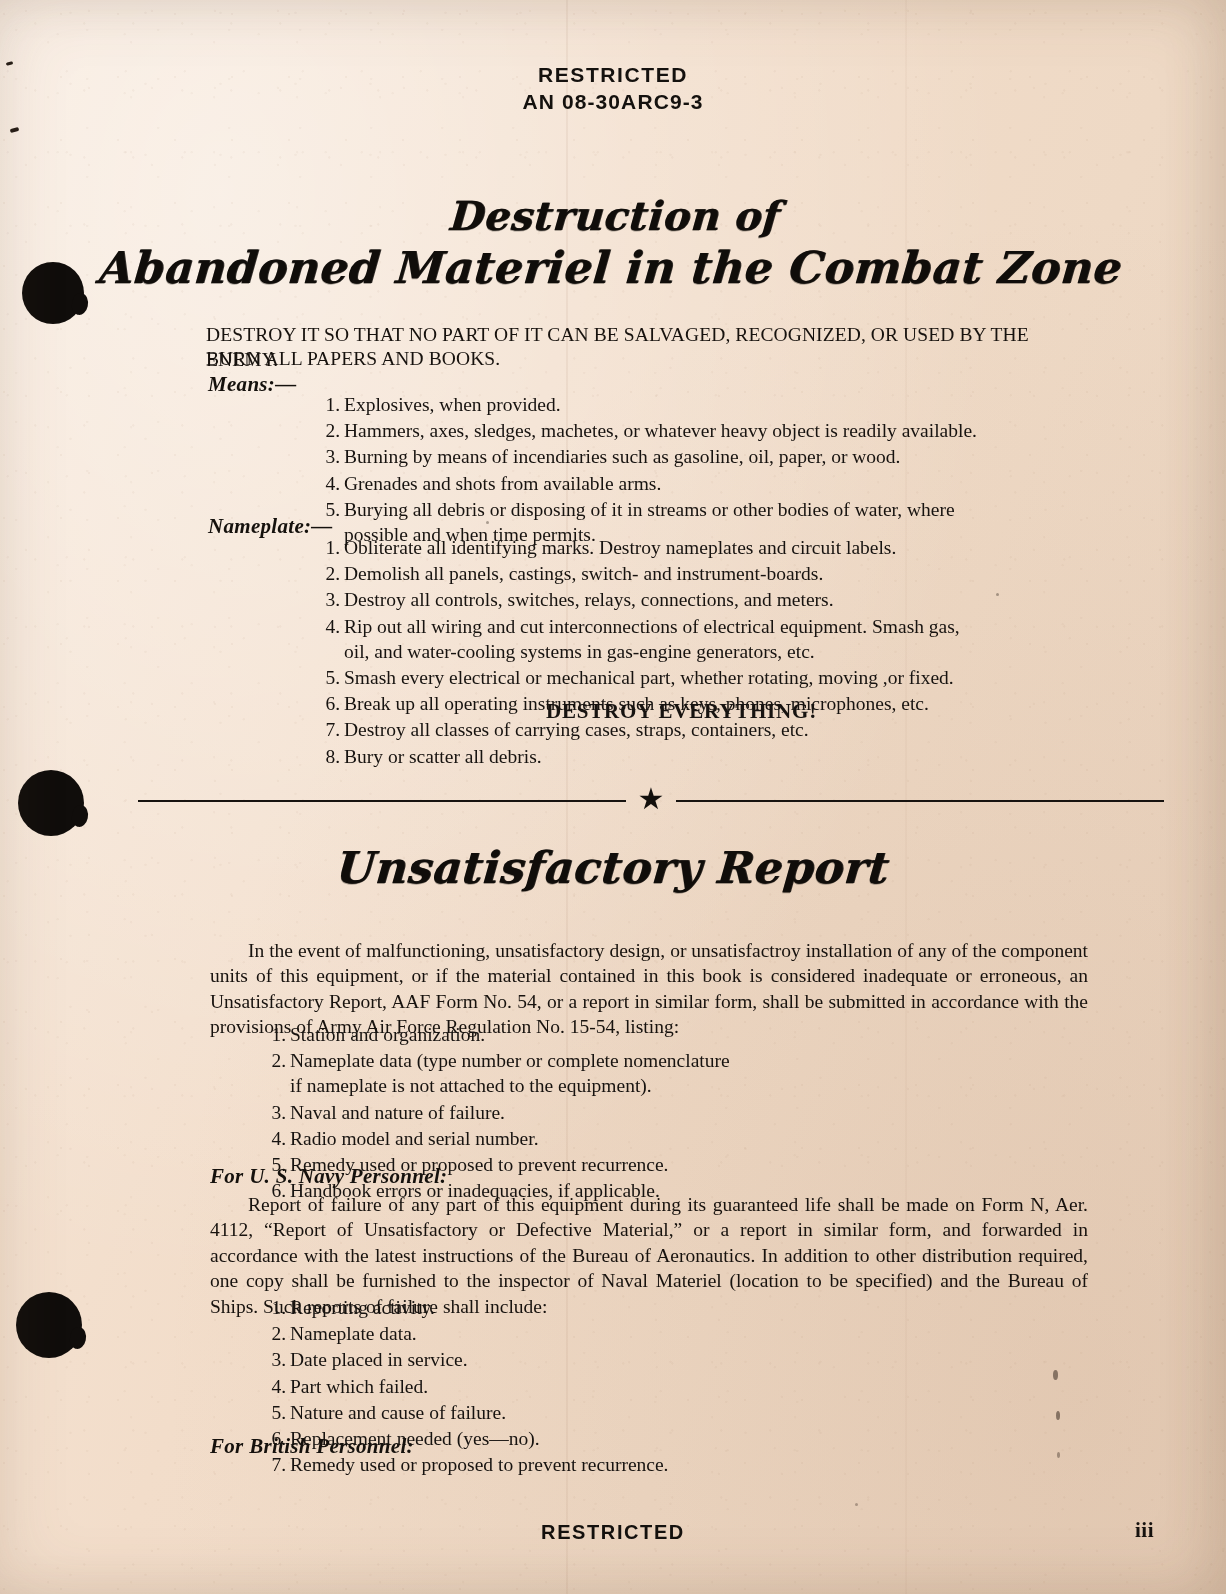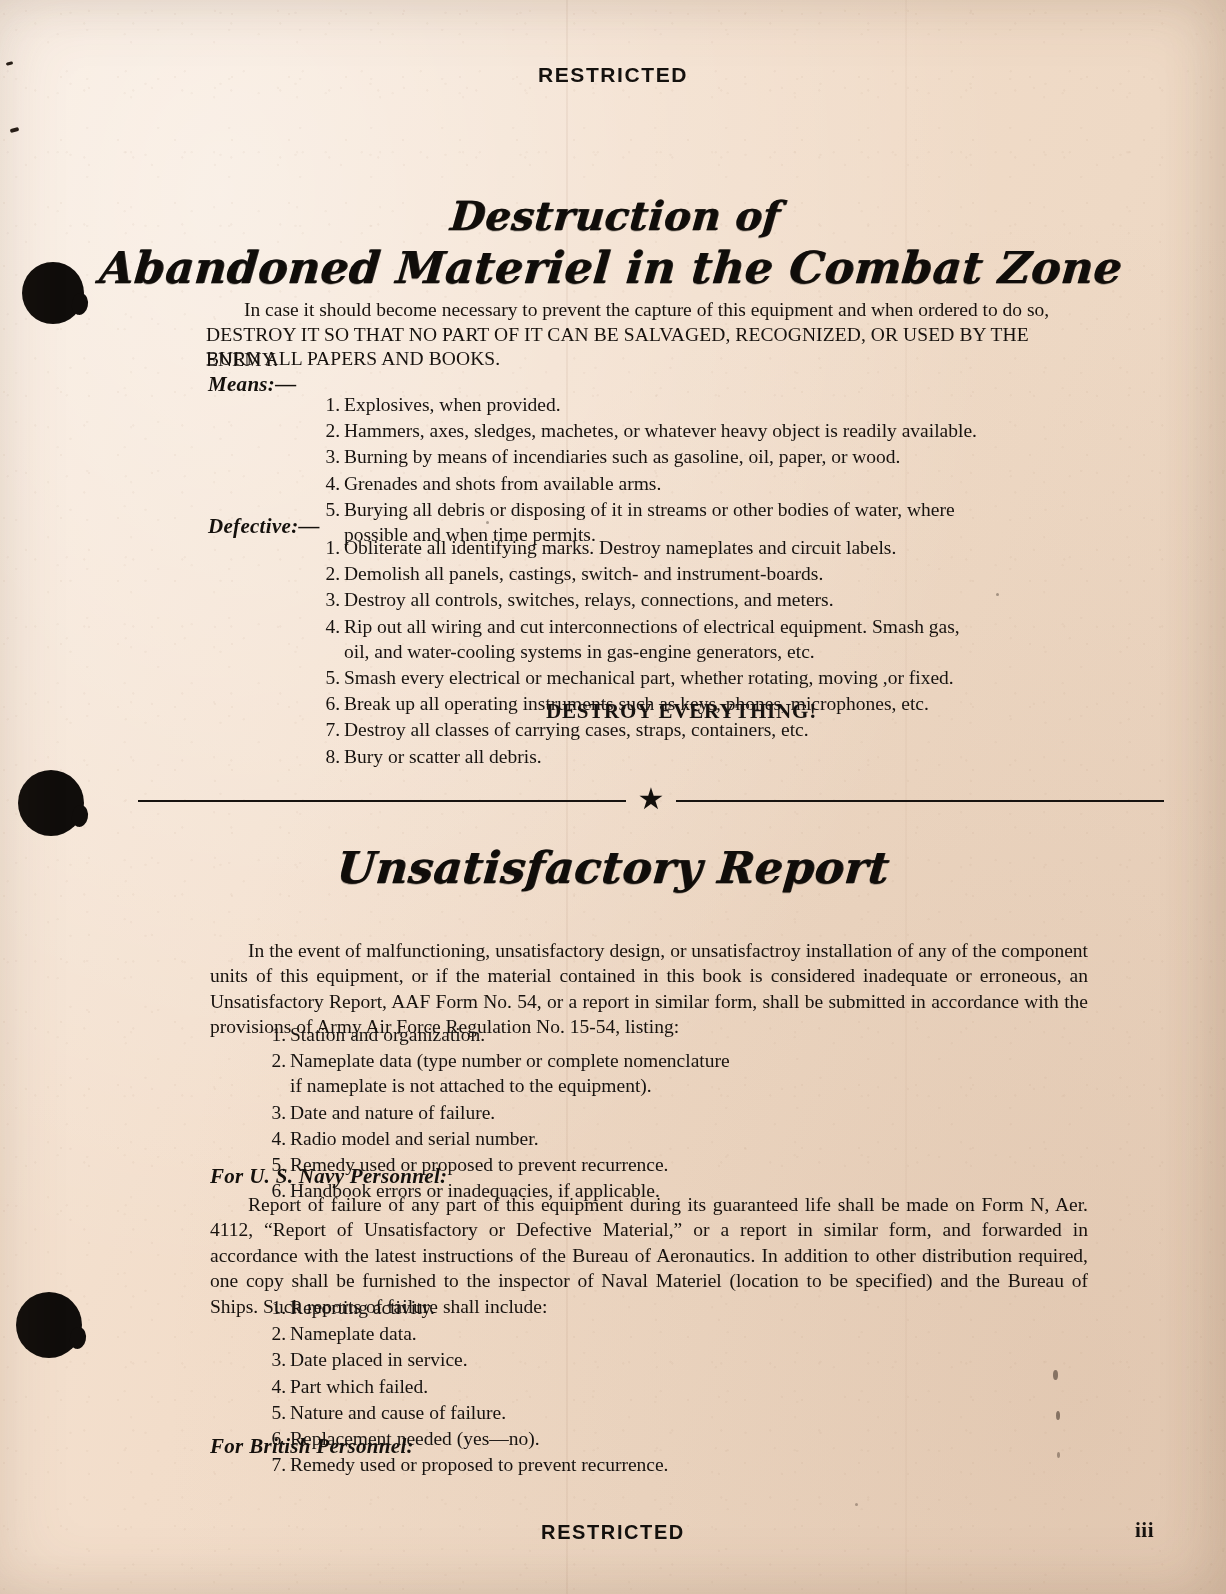--- a/index.html
+++ b/index.html
@@ -232,29 +232,27 @@
 
   <div class="punch" style="left:22px;  top:262px; width:62px; height:62px;"></div>
   <div class="punch" style="left:18px;  top:770px; width:66px; height:66px;"></div>
   <div class="punch" style="left:16px;  top:1292px; width:66px; height:66px;"></div>
   <div class="tick-mark" style="left:10px; top:128px;"></div>
   <div class="tick-mark" style="left:6px; top:62px; height:3px; width:7px;"></div>
 
   <div class="content">
 
     <div class="hdr-classification">RESTRICTED</div>
+    <div class="hdr-docnum">AN  08-30ARC9-3</div>
 
     <div class="script-title title-destruction">
       <span class="l1">Destruction of</span>
       <span class="l2">Abandoned Materiel in the Combat Zone</span>
     </div>
 
-    <div class="para" style="left:206px; width:882px; top:297px;">
-      <span class="indent"></span><span>In case it should become necessary to prevent the capture of this equipment and when ordered to do so,</span>
-    </div>
     <div class="para caps-line" style="left:206px; width:882px; top:322px; text-align:left;">DESTROY IT SO THAT NO PART OF IT CAN BE SALVAGED, RECOGNIZED, OR USED BY THE ENEMY.</div>
     <div class="para caps-line" style="left:206px; width:882px; top:346px; text-align:left;">BURN ALL PAPERS AND BOOKS.</div>
 
     <div class="label-italic" style="left:208px; top:372px;">Means:—</div>
 
     <ol class="doclist" style="left:318px; width:700px; top:392px;">
       <li>
         <span class="num">1.</span>
         <span class="txt">Explosives, when provided.</span>
       </li>
@@ -269,21 +267,21 @@
       <li>
         <span class="num">4.</span>
         <span class="txt">Grenades and shots from available arms.</span>
       </li>
       <li style="width:640px;">
         <span class="num">5.</span>
         <span class="txt">Burying all debris or disposing of it in streams or other bodies of water, where possible and when time permits.</span>
       </li>
     </ol>
 
-    <div class="label-italic" style="left:208px; top:514px;">Defective:—</div>
+    <div class="label-italic" style="left:208px; top:514px;">Nameplate:—</div>
 
     <ol class="doclist" style="left:318px; width:700px; top:535px;">
       <li>
         <span class="num">1.</span>
         <span class="txt">Obliterate all identifying marks. Destroy nameplates and circuit labels.</span>
       </li>
       <li>
         <span class="num">2.</span>
         <span class="txt">Demolish all panels, castings, switch- and instrument-boards.</span>
       </li>
@@ -330,21 +328,21 @@
       <li>
         <span class="num">1.</span>
         <span class="txt">Station and organization.</span>
       </li>
       <li style="width:440px;">
         <span class="num">2.</span>
         <span class="txt">Nameplate data (type number or complete nomenclature if nameplate is not attached to the equipment).</span>
       </li>
       <li>
         <span class="num">3.</span>
-        <span class="txt">Date and nature of failure.</span>
+        <span class="txt">Naval and nature of failure.</span>
       </li>
       <li>
         <span class="num">4.</span>
         <span class="txt">Radio model and serial number.</span>
       </li>
       <li>
         <span class="num">5.</span>
         <span class="txt">Remedy used or proposed to prevent recurrence.</span>
       </li>
       <li>

